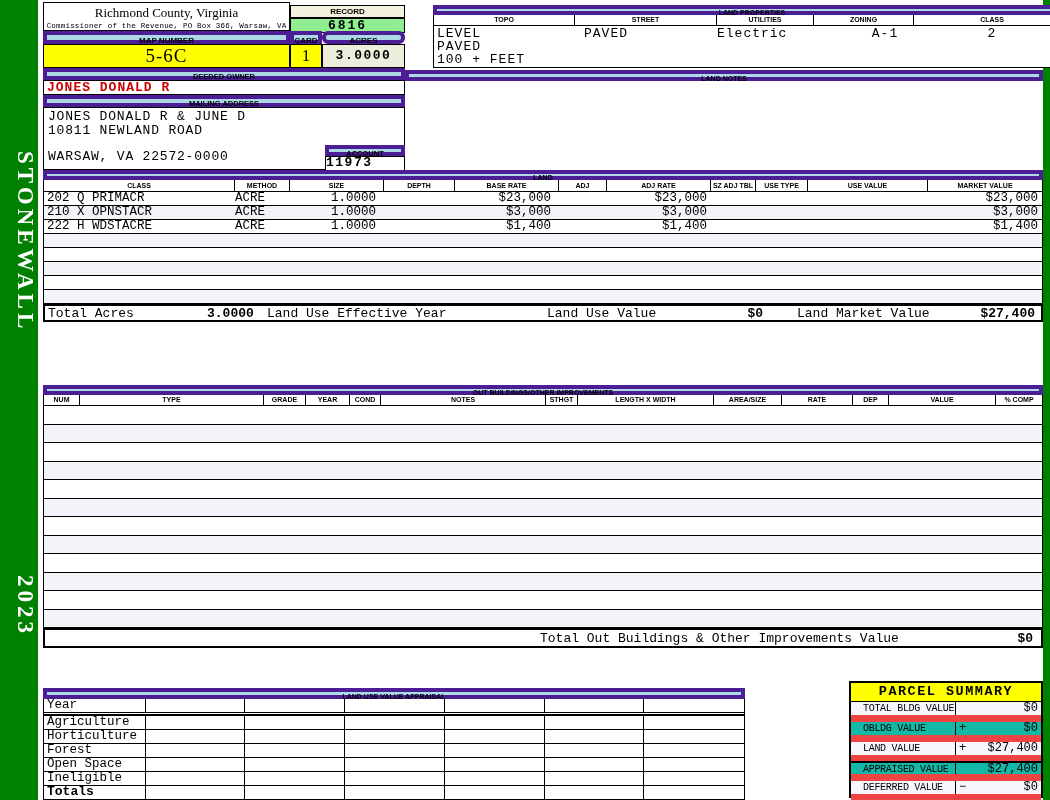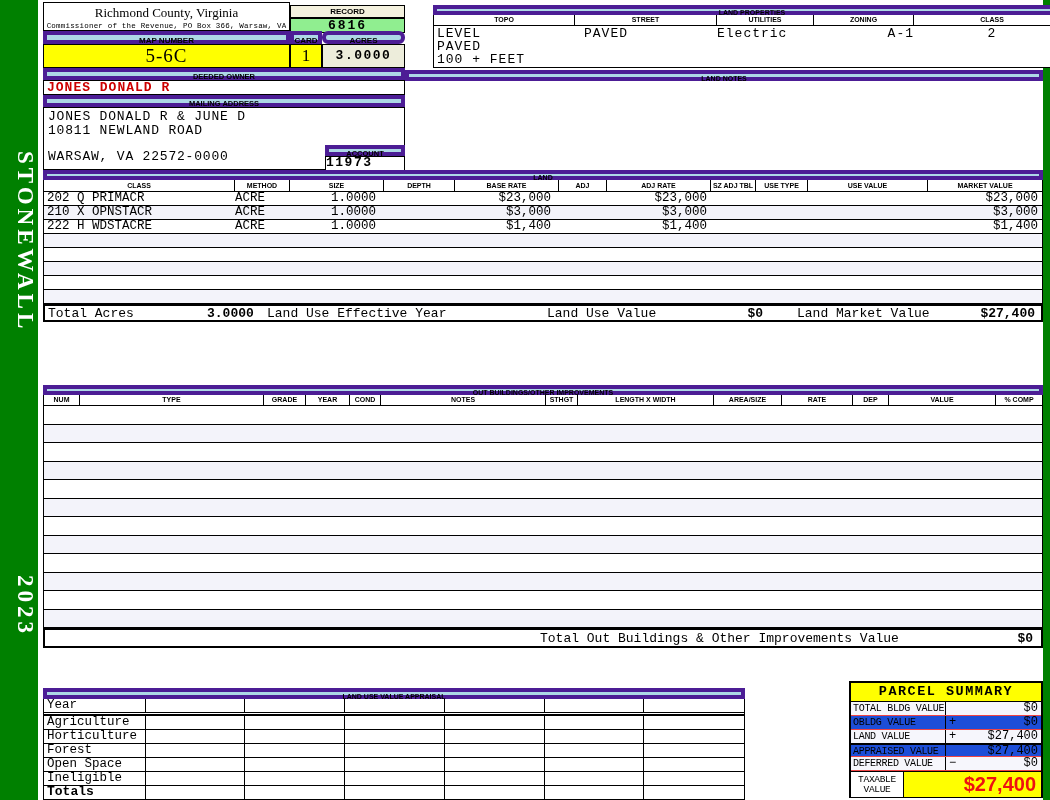--- a/index.html
+++ b/index.html
@@ -76,23 +76,23 @@
   #appraisal { left:43px; top:688px; width:702px; }
   #appr-title { height:11px; line-height:9px; font-size:7px; }
   .arow { display:flex; height:14px; border-bottom:1px solid #000; background:#fff; font-size:12.5px; line-height:12px; }
   .arow .lab { width:102px; border-right:1px solid #000; padding-left:3px; }
   .arow .ac { width:100px; border-right:1px solid #000; }
   .arow .ac:last-child { border-right:none; }
   .aside { border-left:1px solid #000; border-right:1px solid #000; }
   #appr-gap { height:2px; background:#fff; border-left:1px solid #000; border-right:1px solid #000; border-bottom:1px solid #000; }
 
   
-  #parcel { left:849px; top:681px; width:194px; height:117px; border:2px solid #000; background:#1d4ed8; }
+  #parcel { left:849px; top:681px; width:194px; height:117px; border:2px solid #000; background:#14b8a6; }
   #parcel-title { height:19px; background:#FFFF00; border-bottom:1px solid #000; font-weight:bold; font-size:13.5px; letter-spacing:1.5px; text-align:center; line-height:18px; }
-  .prow { display:flex; height:14px; border-bottom:1px solid #ef4444; font-size:10px; }
+  .prow { display:flex; height:20px; border-bottom:7px solid #ef4444; font-size:10px;padding-left:10px; }
   .prow:nth-child(even) { background:#F6F6FC; }
   .prow .plab { width:95px; border-right:1px solid #000; padding-left:2px; line-height:13px; letter-spacing:-0.3px; white-space:nowrap; }
   .prow .pval { flex:1; position:relative; font-size:12px; line-height:13px; }
   .prow .pop { position:absolute; left:3px; }
   .prow .pnum { position:absolute; right:3px; }
   .thick-top { border-top:2px solid #000; margin-top:-1px; }
   #taxable-row { display:flex; height:26px; border-top:1px solid #000; }
   #taxable-label { width:53px; border-right:1px solid #000; background:#fff; font-size:9.5px; line-height:10px; text-align:center; padding-top:3px; letter-spacing:-0.3px; }
   #taxable-value { flex:1; background:#FFFF00; color:#EE1111; font-weight:bold; font-size:20px; text-align:right; padding-right:5px; line-height:25px; font-family:"Liberation Sans",sans-serif; }
 </style>
@@ -136,21 +136,21 @@
       <div class="hcell pc1">TOPO</div>
       <div class="hcell pc2">STREET</div>
       <div class="hcell pc3">UTILITIES</div>
       <div class="hcell pc4">ZONING</div>
       <div class="hcell pc5">CLASS</div>
     </div>
     <div id="props-vals" class="mono">
       <span style="left:3px;top:1px;">LEVEL</span>
       <span style="left:150px;top:1px;">PAVED</span>
       <span style="left:283px;top:1px;">Electric</span>
-      <span style="left:380px;top:1px;width:100px;text-align:right;">A-1</span>
+      <span style="left:401px;top:1px;width:100px;text-align:center;">A-1</span>
       <span style="left:480px;top:1px;right:0;text-align:center;">2</span>
       <span style="left:3px;top:14px;">PAVED</span>
       <span style="left:3px;top:27px;">100 + FEET</span>
     </div>
   </div>
   <div class="abs bar" id="land-notes-bar">LAND NOTES</div>
 
   <div class="abs dtable" style="top:170px;">
     <div class="bar ttl">LAND</div>
     <div class="hrow" id="land-cols">

